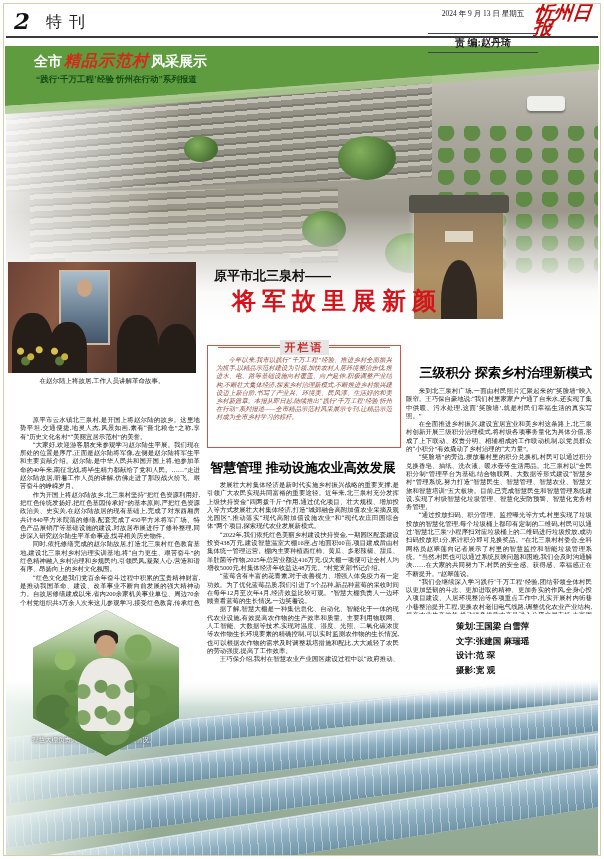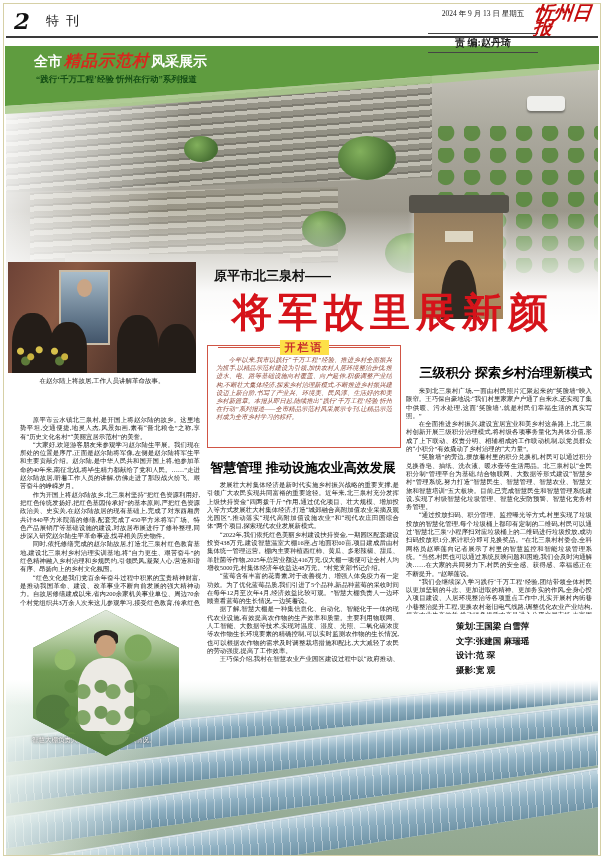--- a/index.html
+++ b/index.html
@@ -2,21 +2,21 @@
 <html><head>
 <meta charset="utf-8">
 <style>
   html,body{margin:0;padding:0;background:#e8e8e8;}
   .page{position:relative;width:604px;height:859px;background:#fff;margin:0 auto;
         font-family:"Liberation Serif",serif;overflow:hidden;}
   .frame{position:absolute;inset:3px;border:1px solid #d6d0a6;z-index:60;pointer-events:none;}
 
   
   .pageno{position:absolute;left:14px;top:7px;font:italic bold 23px "DejaVu Serif",serif;color:#111;z-index:10;}
-  .section{position:absolute;left:46px;top:12px;font-size:13px;letter-spacing:7px;color:#222;z-index:10;}
+  .section{position:absolute;left:46px;top:12px;font-size:16px;letter-spacing:7px;color:#222;z-index:10;}
   .header-rule{position:absolute;left:6px;right:6px;top:36px;border-top:2px solid #3a3a3a;z-index:10;}
   .dateblock{position:absolute;left:428px;top:9px;width:110px;text-align:center;z-index:10;}
   .date-line{font-size:7.5px;color:#222;border-bottom:1px solid #444;padding-bottom:14px;}
   .editor-line{font-size:10px;font-weight:bold;color:#222;border-bottom:1px solid #444;padding:2px 14px;}
   .masthead{position:absolute;left:534px;top:5px;width:66px;font:italic bold 19px "DejaVu Serif",serif;
             color:#c40e0e;letter-spacing:0px;transform:skewX(-6deg);line-height:15px;z-index:10;}
 
   
   .banner-svg{position:absolute;left:5px;top:44px;z-index:5;}
   .banner-line1{position:absolute;left:34px;top:51px;z-index:6;white-space:nowrap;text-align:right;}
@@ -68,28 +68,28 @@
                  radial-gradient(circle at 80% 35%,#d8c14c 3px,rgba(0,0,0,0) 4px),
                  radial-gradient(circle at 40% 75%,#5d7a3a 4px,rgba(0,0,0,0) 5px);
       background-size:34px 28px;}
   .exhibit-caption{position:absolute;left:8px;top:377px;width:188px;text-align:center;
       font-size:6.5px;color:#222;z-index:6;}
 
   
   .kicker{position:absolute;left:214px;top:267px;z-index:7;font-family:"Liberation Sans",sans-serif;
       font-weight:bold;font-size:13px;color:#111;}
   .big-title{position:absolute;left:232px;top:285px;z-index:7;font-family:"Liberation Sans",sans-serif;
-      font-weight:bold;font-size:40px;letter-spacing:6px;color:#d6131a;white-space:nowrap;}
+      font-weight:bold;font-size:24px;letter-spacing:6px;color:#d6131a;white-space:nowrap;}
 
   
   .ob{position:absolute;left:207px;top:345px;width:192px;height:101px;border:1px solid #d05545;z-index:7;background:#fff;}
   .ob-head{position:absolute;top:-6px;left:0;right:0;display:flex;align-items:center;padding:0 10px;}
   .ob-head .ln{flex:1;height:0;border-top:1px solid #d05545;}
   .ob-label{color:#c9302c;font-weight:bold;font-size:11px;font-family:"Liberation Sans",sans-serif;
-      background:#fde047;padding:0 5px;letter-spacing:2px;}
+      background:#e5e5e5;padding:0 5px;letter-spacing:2px;}
   .ob-text{margin:10px 8px 4px;height:82px;overflow:hidden;font-size:6.3px;line-height:8.2px;
       color:#8d4a3c;text-align:justify;font-style:italic;text-indent:2em;}
 
   
   .art-title{position:absolute;font-family:"Liberation Sans",sans-serif;font-weight:bold;color:#000;
       text-align:center;white-space:nowrap;}
   .t-left{left:14px;top:393px;width:192px;font-size:14.5px;}
   .t-mid{left:207px;top:459px;width:192px;font-size:13px;}
   .t-right{left:406px;top:364px;width:186px;font-size:13px;text-align:right;}
   .body-col{position:absolute;overflow:hidden;font-size:6.4px;line-height:8.3px;text-align:justify;color:#1b1b1b;}

